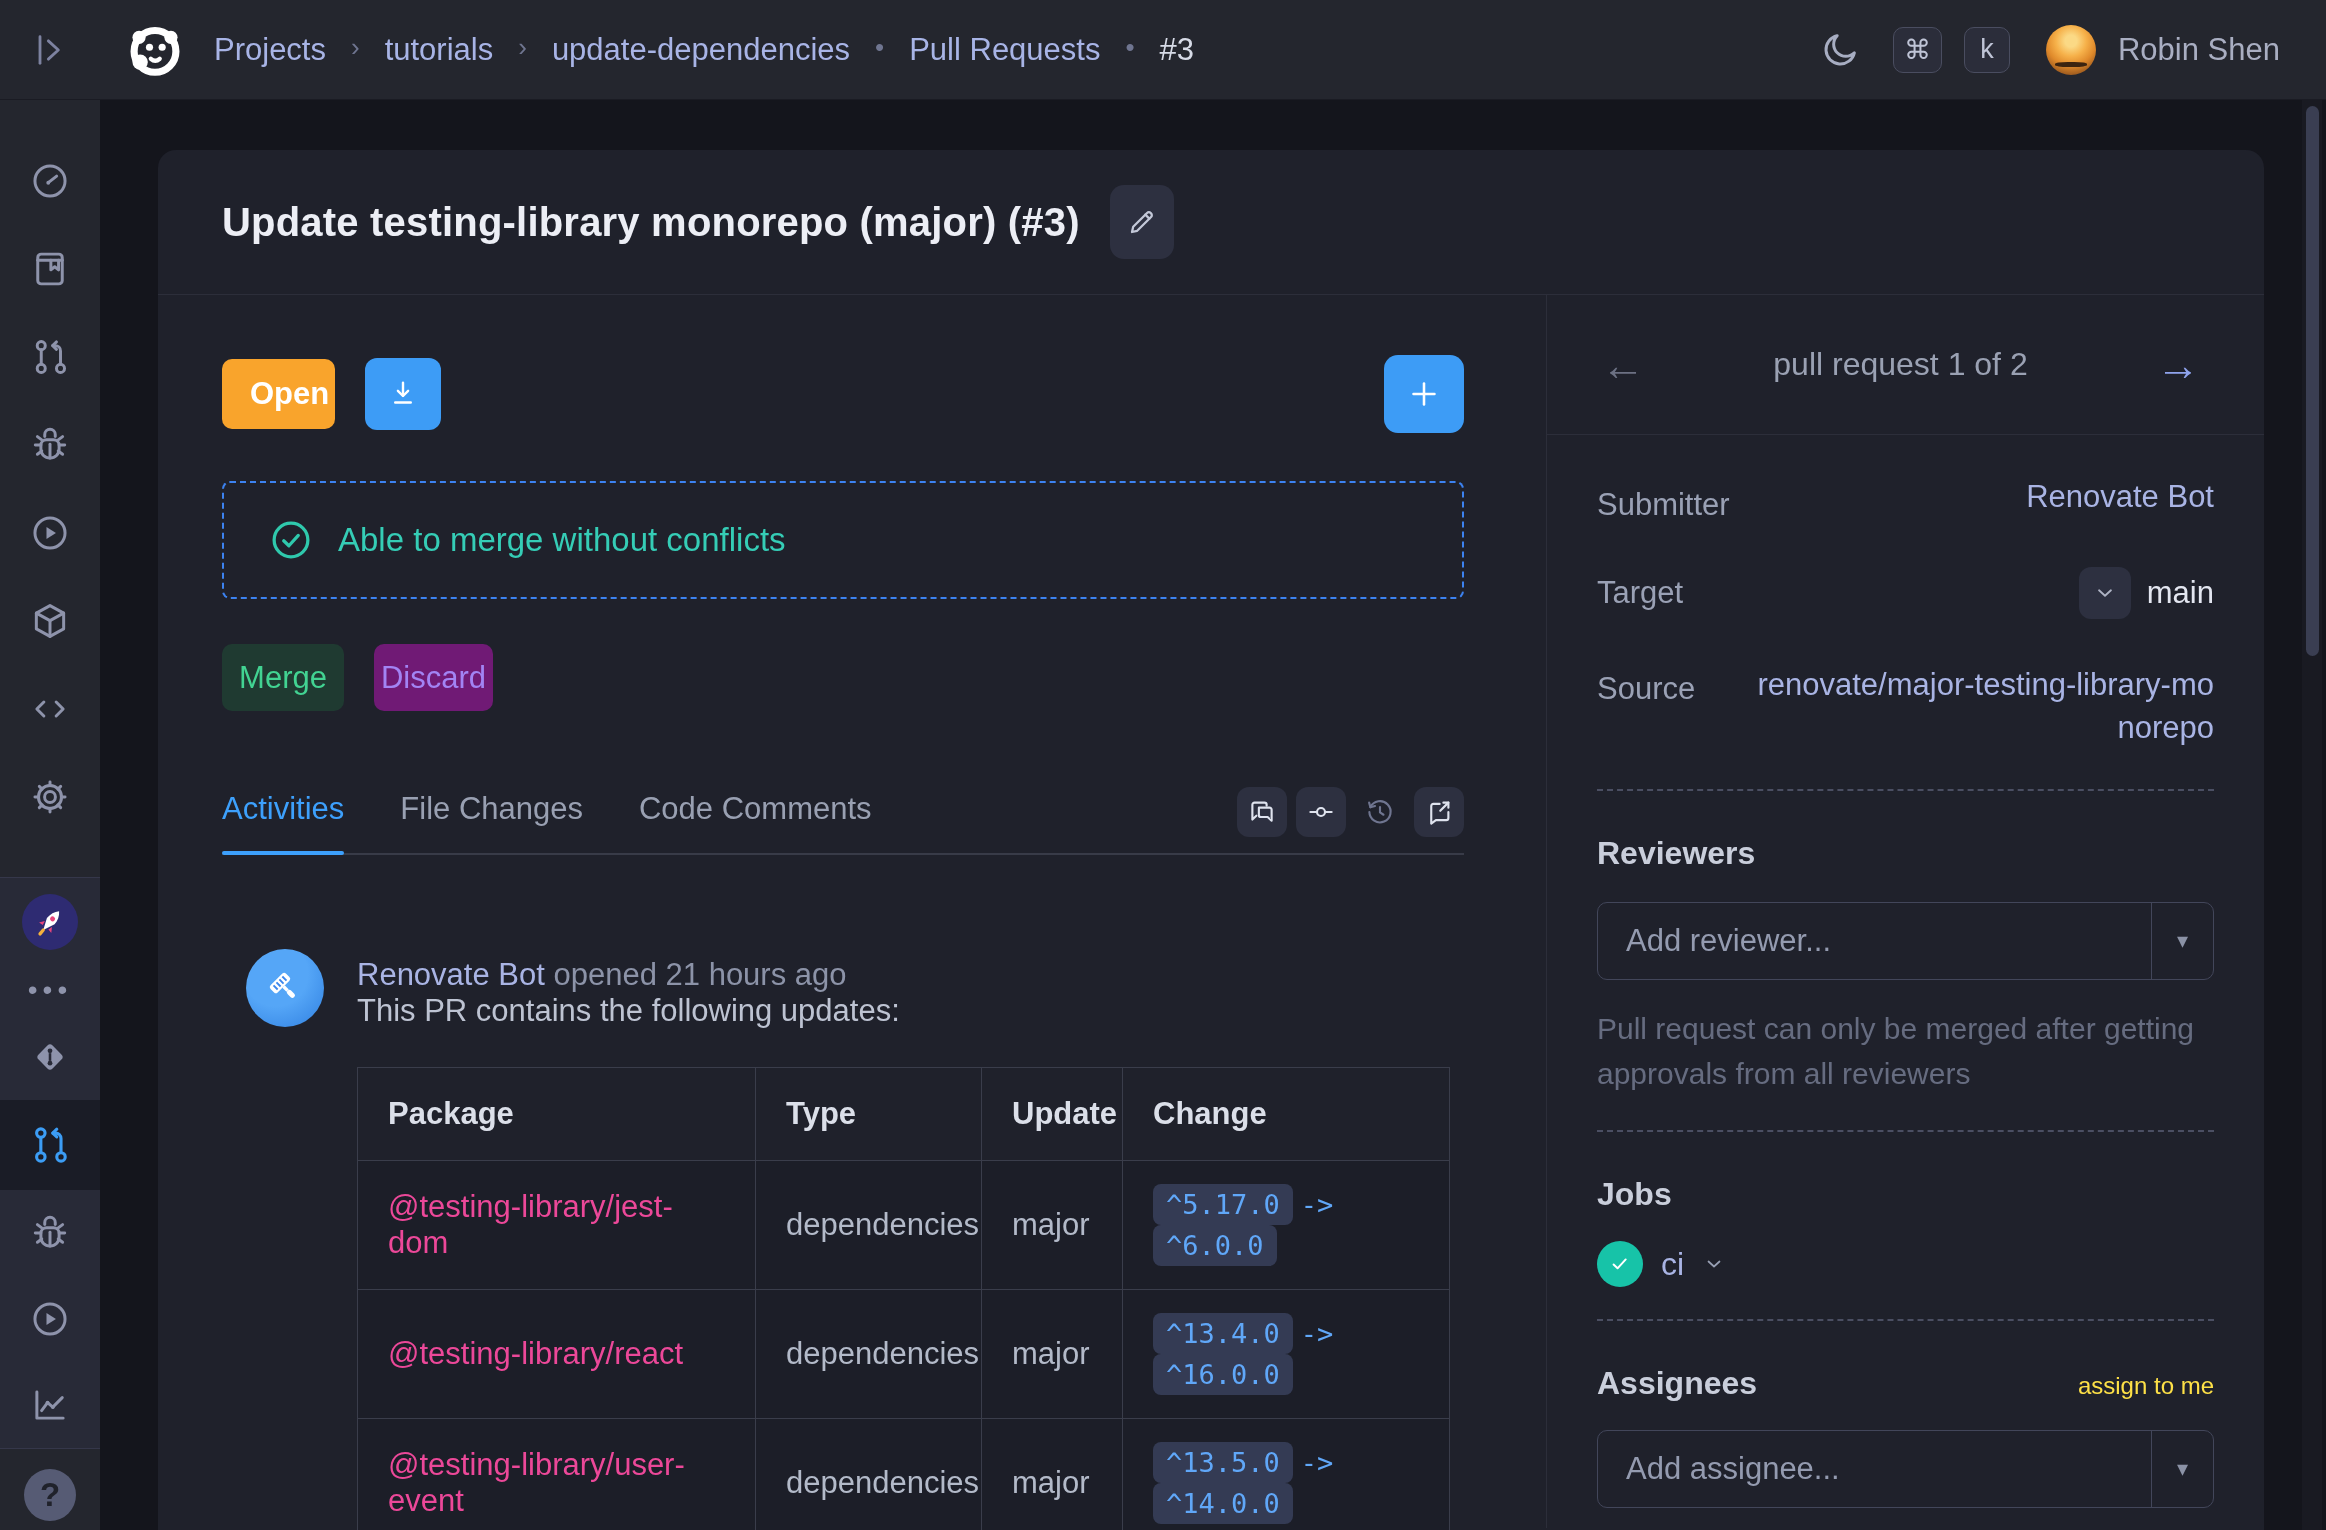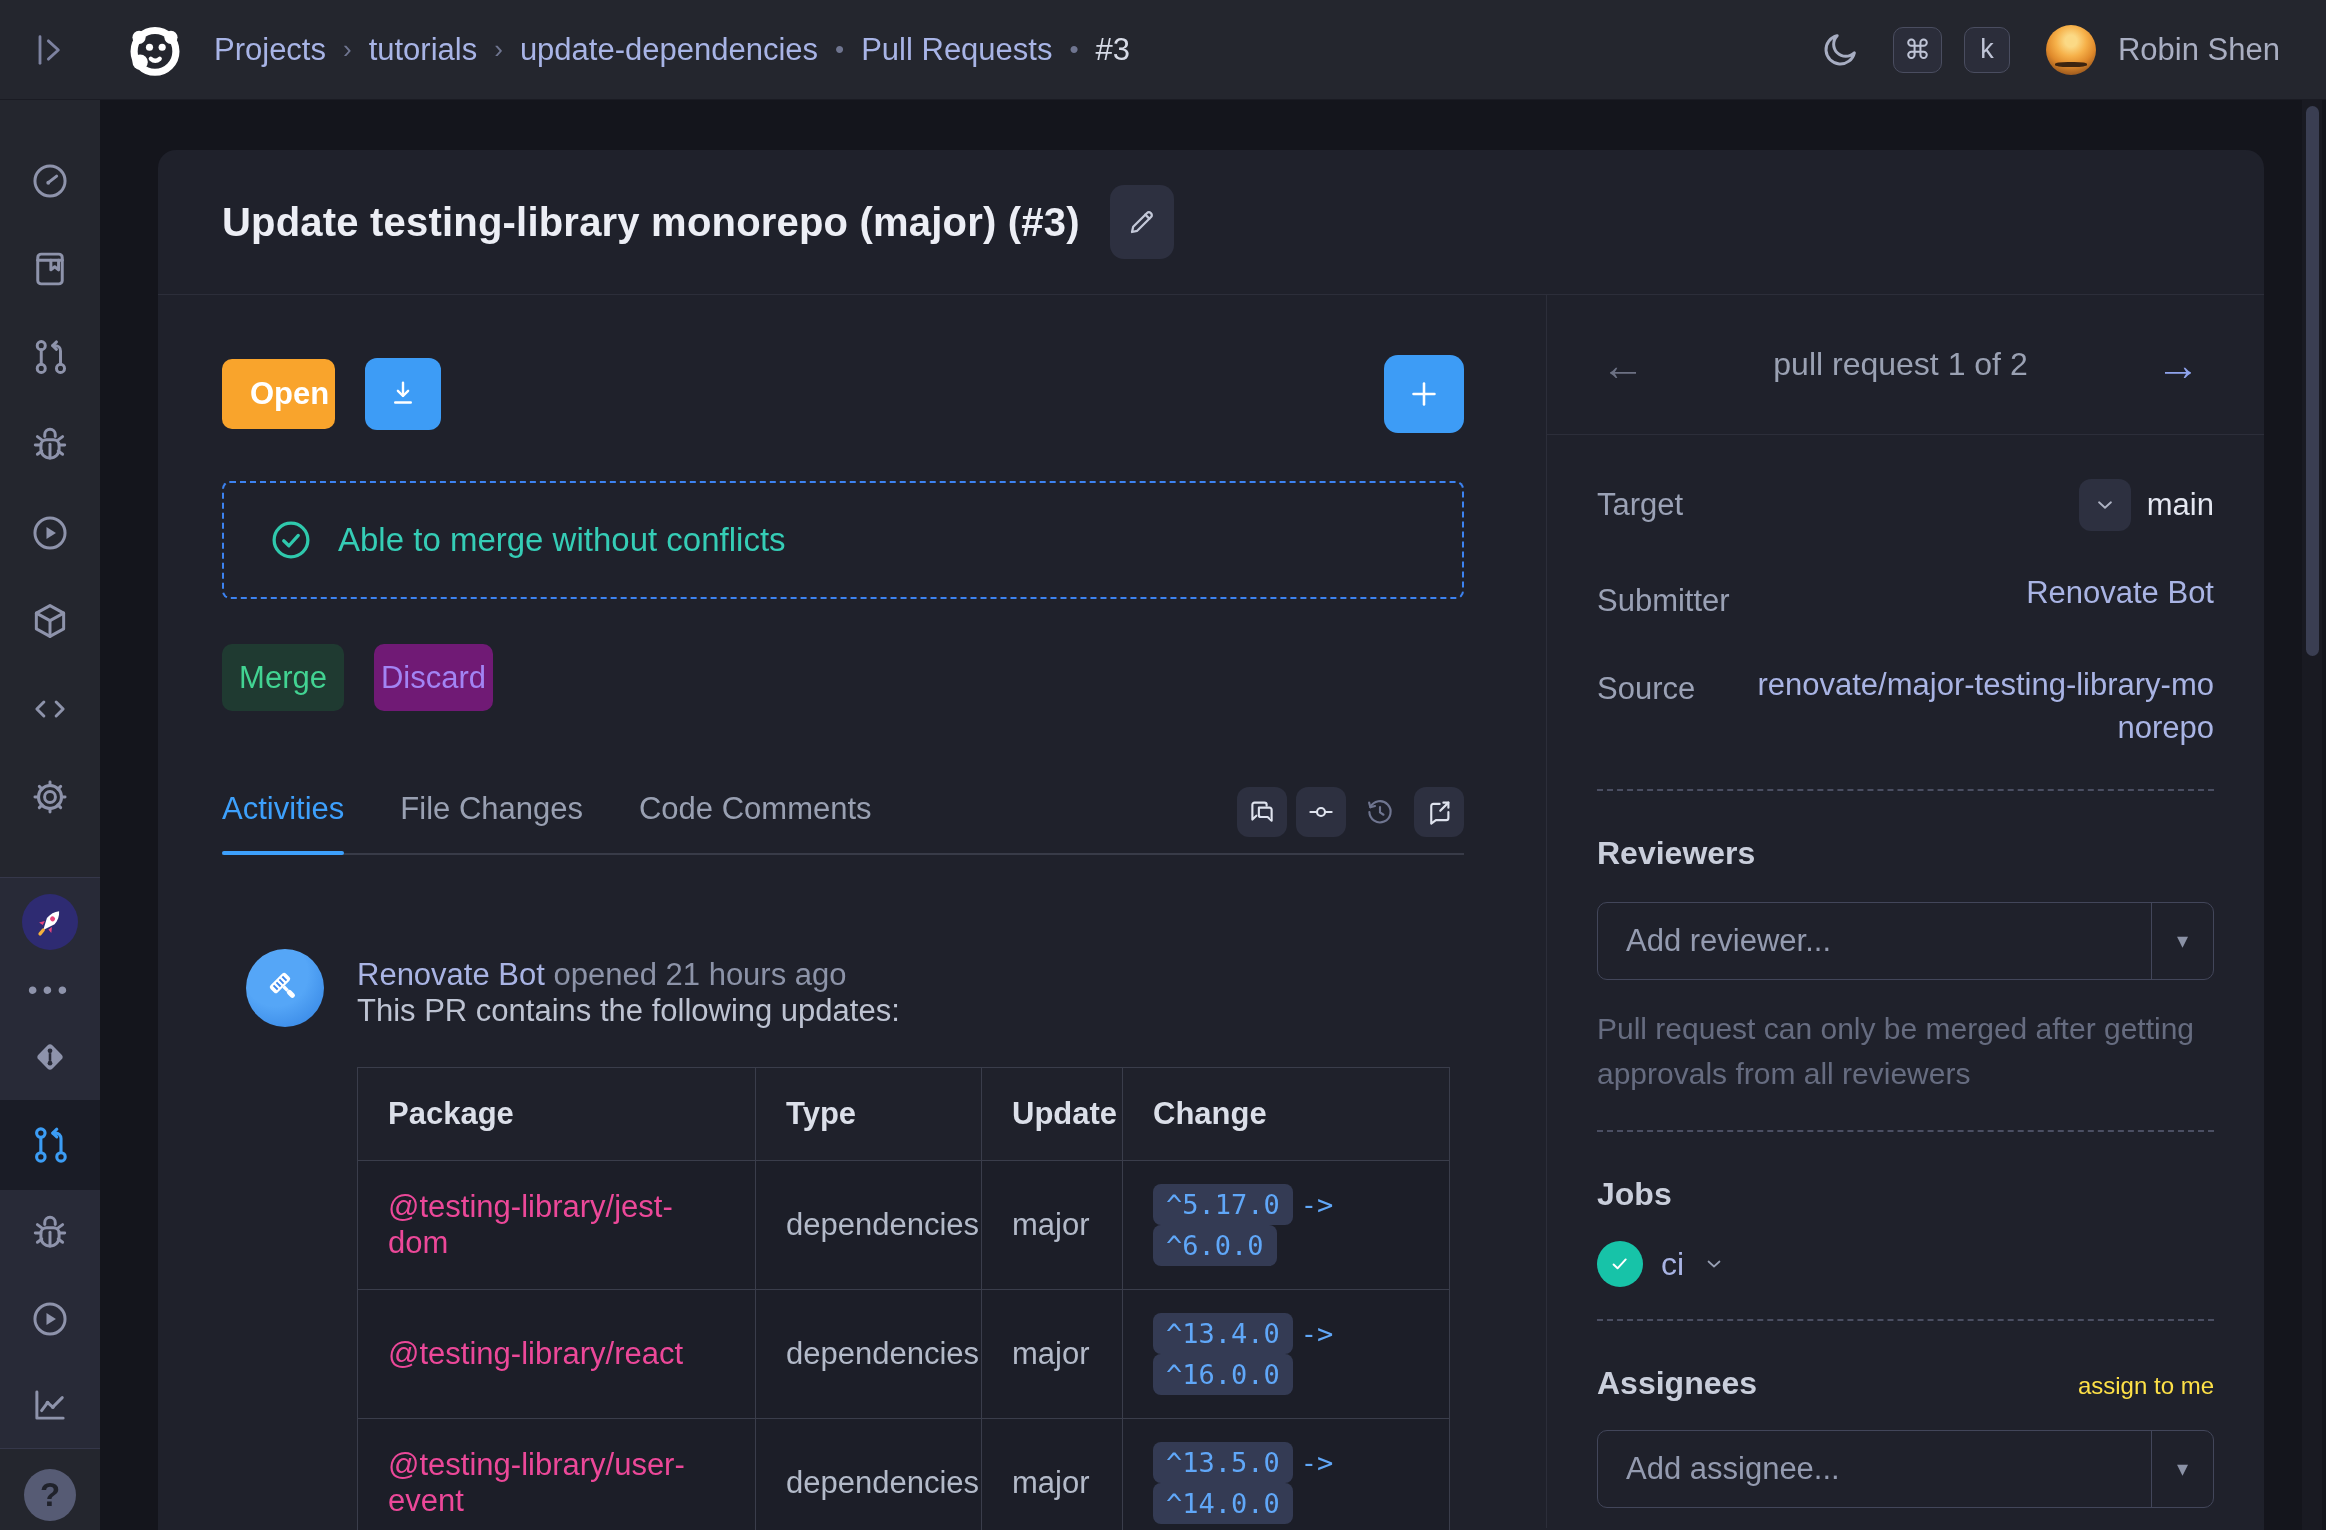--- a/index.html
+++ b/index.html
@@ -13,21 +13,21 @@
   }
   svg { display:block; }
   .stroke { fill:none; stroke:currentColor; stroke-width:1.7; stroke-linecap:round; stroke-linejoin:round; }
 
   
   .topnav { position:absolute; left:0; top:0; width:2326px; height:100px;
     background:#24262e; display:flex; align-items:center; border-bottom:1px solid #1a1b23; z-index:5; }
   .nav-toggle { width:100px; height:100px; display:flex; align-items:center; justify-content:center;
     color:#7d82a0; cursor:pointer; }
   .logo { width:66px; height:66px; margin:0 26px 0 22px; color:#ffffff; }
-  .crumbs { display:flex; align-items:center; gap:17px; font-size:31px; }
+  .crumbs { display:flex; align-items:flex-start; gap:25px; font-size:31px; }
   .crumb { color:#a8b4e6; cursor:pointer; }
   .crumb-sep { color:#6f7590; font-size:26px; }
   .crumb-current { color:#d7dbe7; }
   .nav-right { margin-left:auto; display:flex; align-items:center; gap:22px; padding-right:46px; }
   .moon { color:#a7adc2; cursor:pointer; margin-right:10px; }
   .keycap { min-width:46px; height:46px; padding:0 10px; border:1.5px solid #4a4d60; border-radius:10px;
     background:#2b2d3a; color:#bfc4d6; font-size:27px; display:flex; align-items:center; justify-content:center; }
   .user-avatar { width:50px; height:50px; border-radius:50%; margin-left:14px; position:relative; overflow:hidden;
     background:radial-gradient(circle at 50% 32%, #fbd985 0 14%, #f6b14a 36%, #e08a2b 58%, #8d4f1c 86%, #5e3413 100%); cursor:pointer; }
   .user-avatar::after { content:""; position:absolute; left:18%; bottom:16%; width:64%; height:10%;
@@ -473,35 +473,35 @@
 
     <div class="side-col">
       <div class="pager">
         <span class="pager-prev">←</span>
         <span class="pager-label">pull request 1 of 2</span>
         <span class="pager-next">→</span>
       </div>
 
       <div class="panel-inner">
         <div class="detail-row">
+          <span class="detail-label">Submitter</span>
+          <span class="detail-value link">Renovate Bot</span>
+        </div>
+        <div class="detail-row">
           <span class="detail-label">Target</span>
           <span class="target-value">
             <span class="chev-btn">
               <svg class="stroke" width="26" height="26" viewBox="0 0 24 24" stroke-width="2">
                 <path d="M6.5 9.5l5.5 5 5.5-5"></path>
               </svg>
             </span>
             <span class="branch-main">main</span>
           </span>
         </div>
         <div class="detail-row">
-          <span class="detail-label">Submitter</span>
-          <span class="detail-value link">Renovate Bot</span>
-        </div>
-        <div class="detail-row">
           <span class="detail-label">Source</span>
           <span class="detail-value link source-value">renovate/major-testing-library-monorepo</span>
         </div>
 
         <div class="dashed"></div>
 
         <div class="sec-head">Reviewers</div>
         <div class="select">
           <span class="ph">Add reviewer...</span>
           <span class="dd">▾</span>

